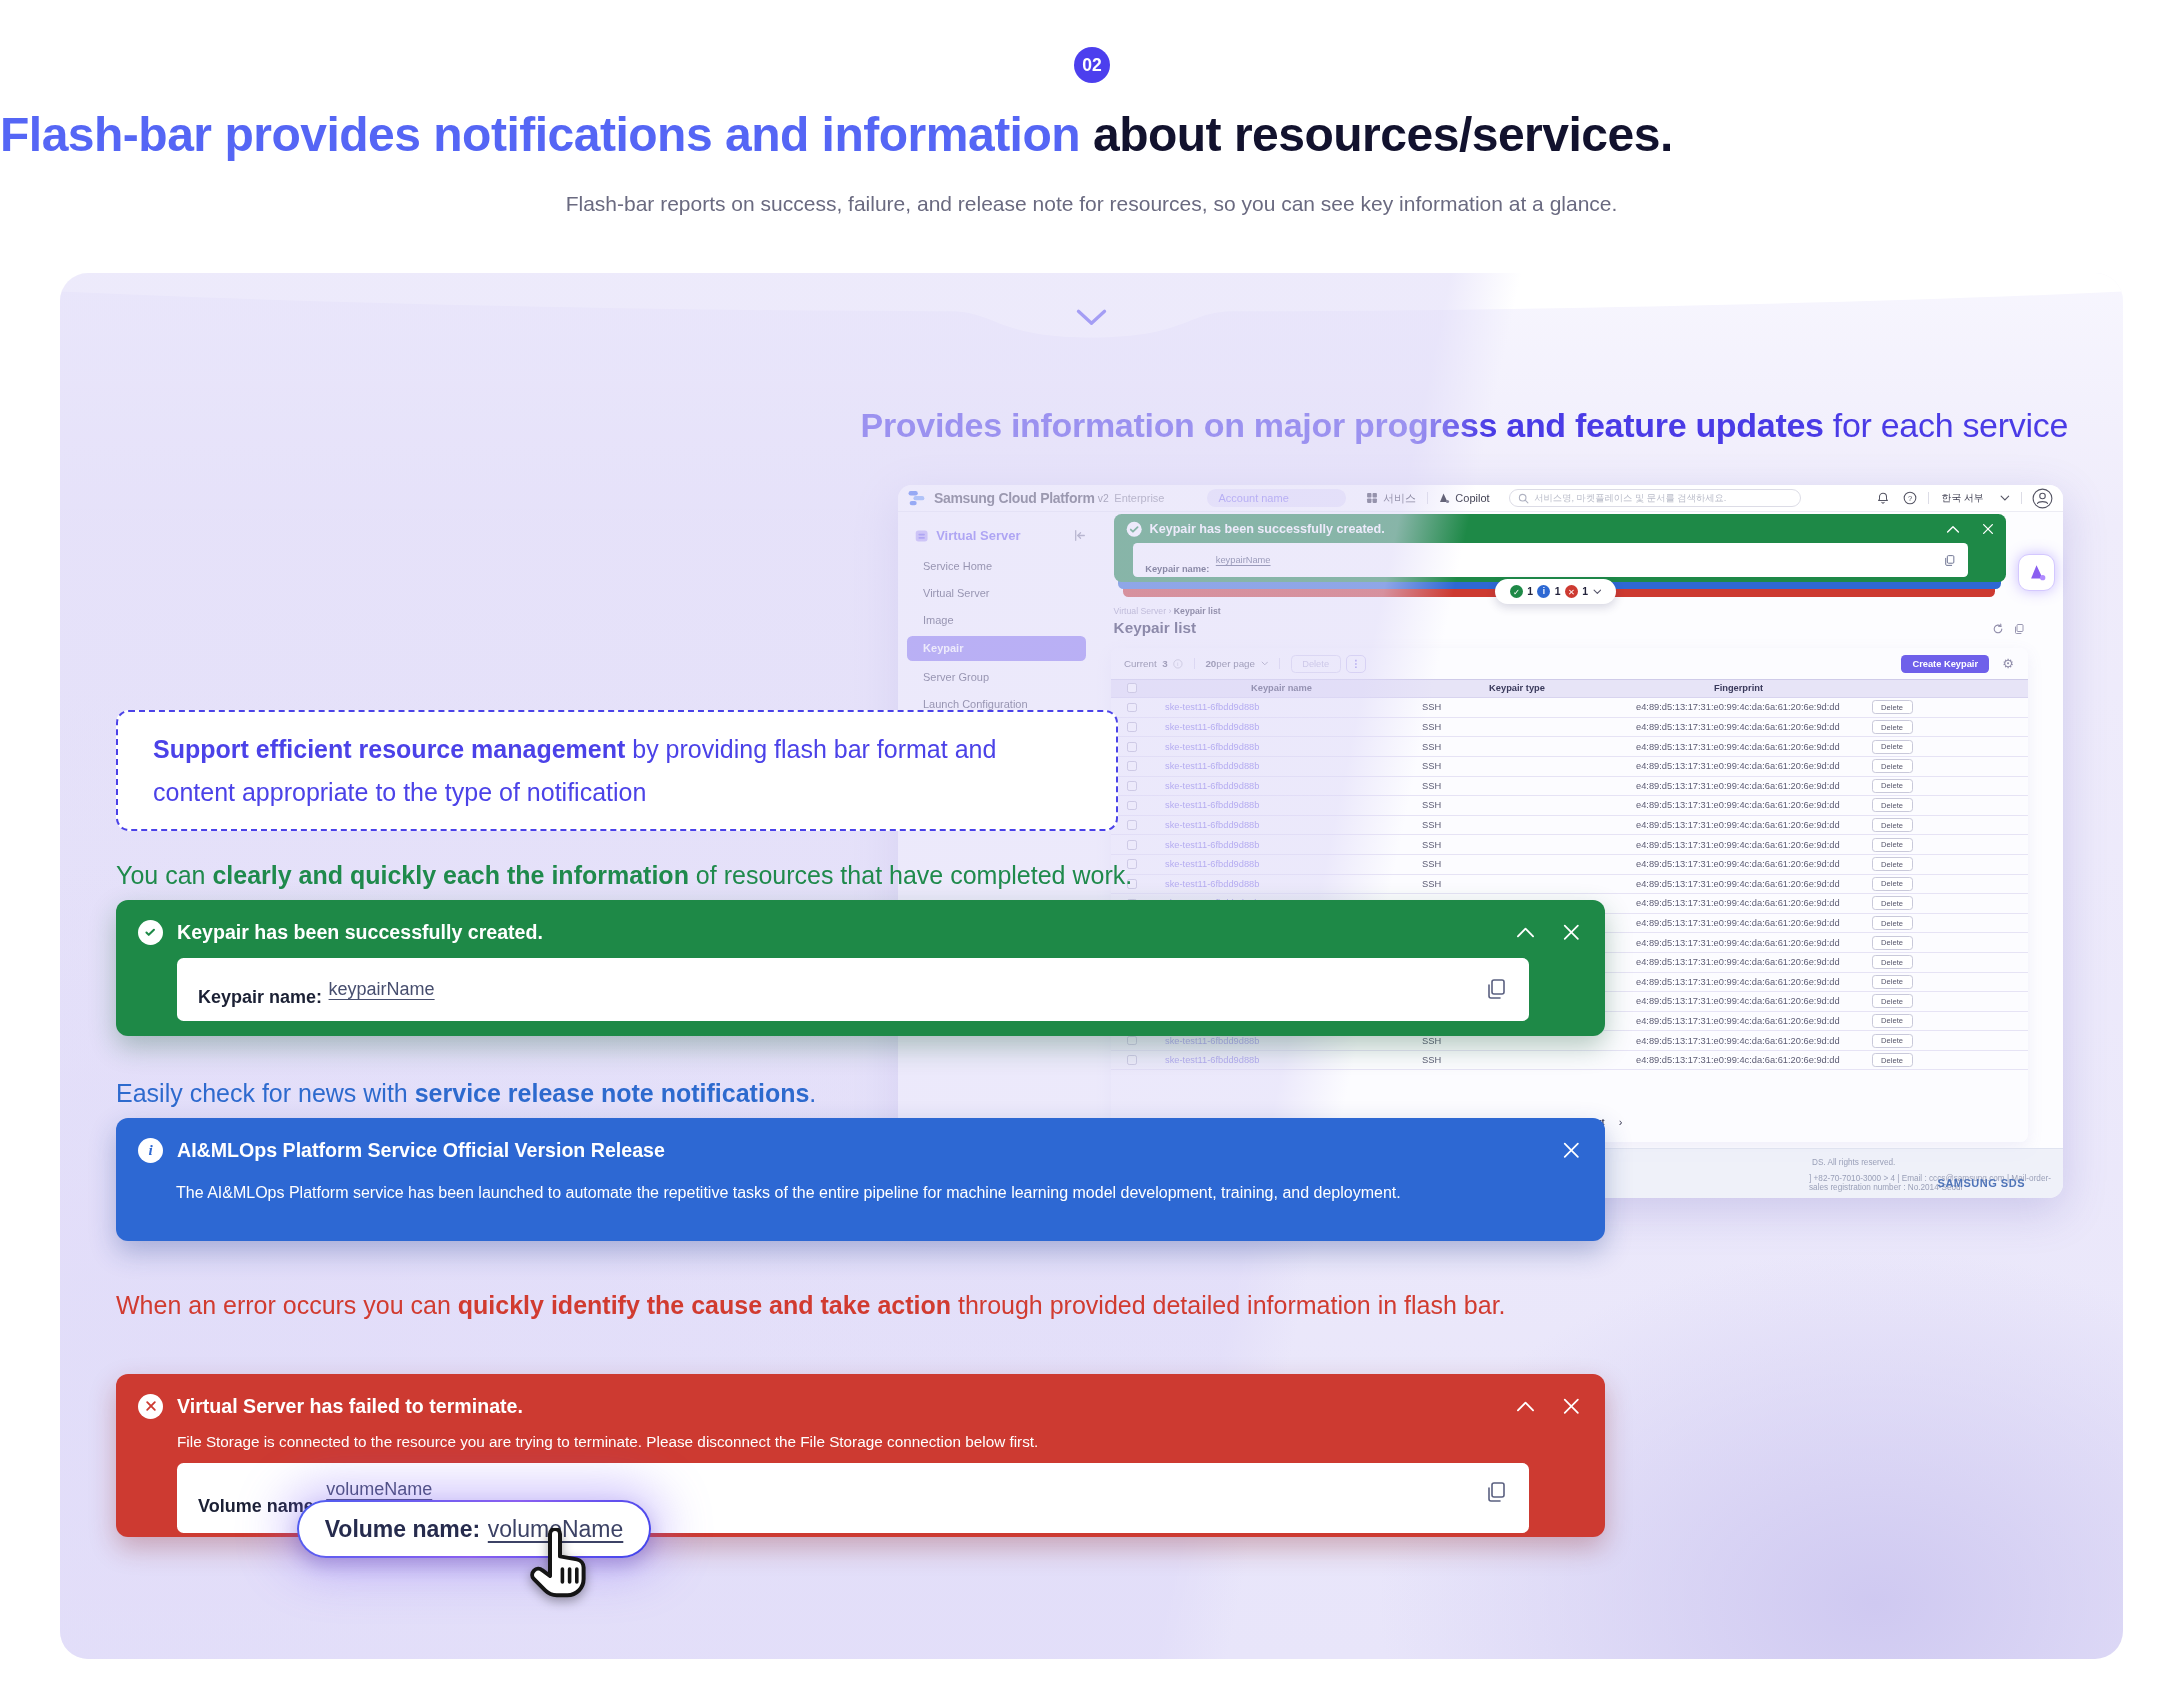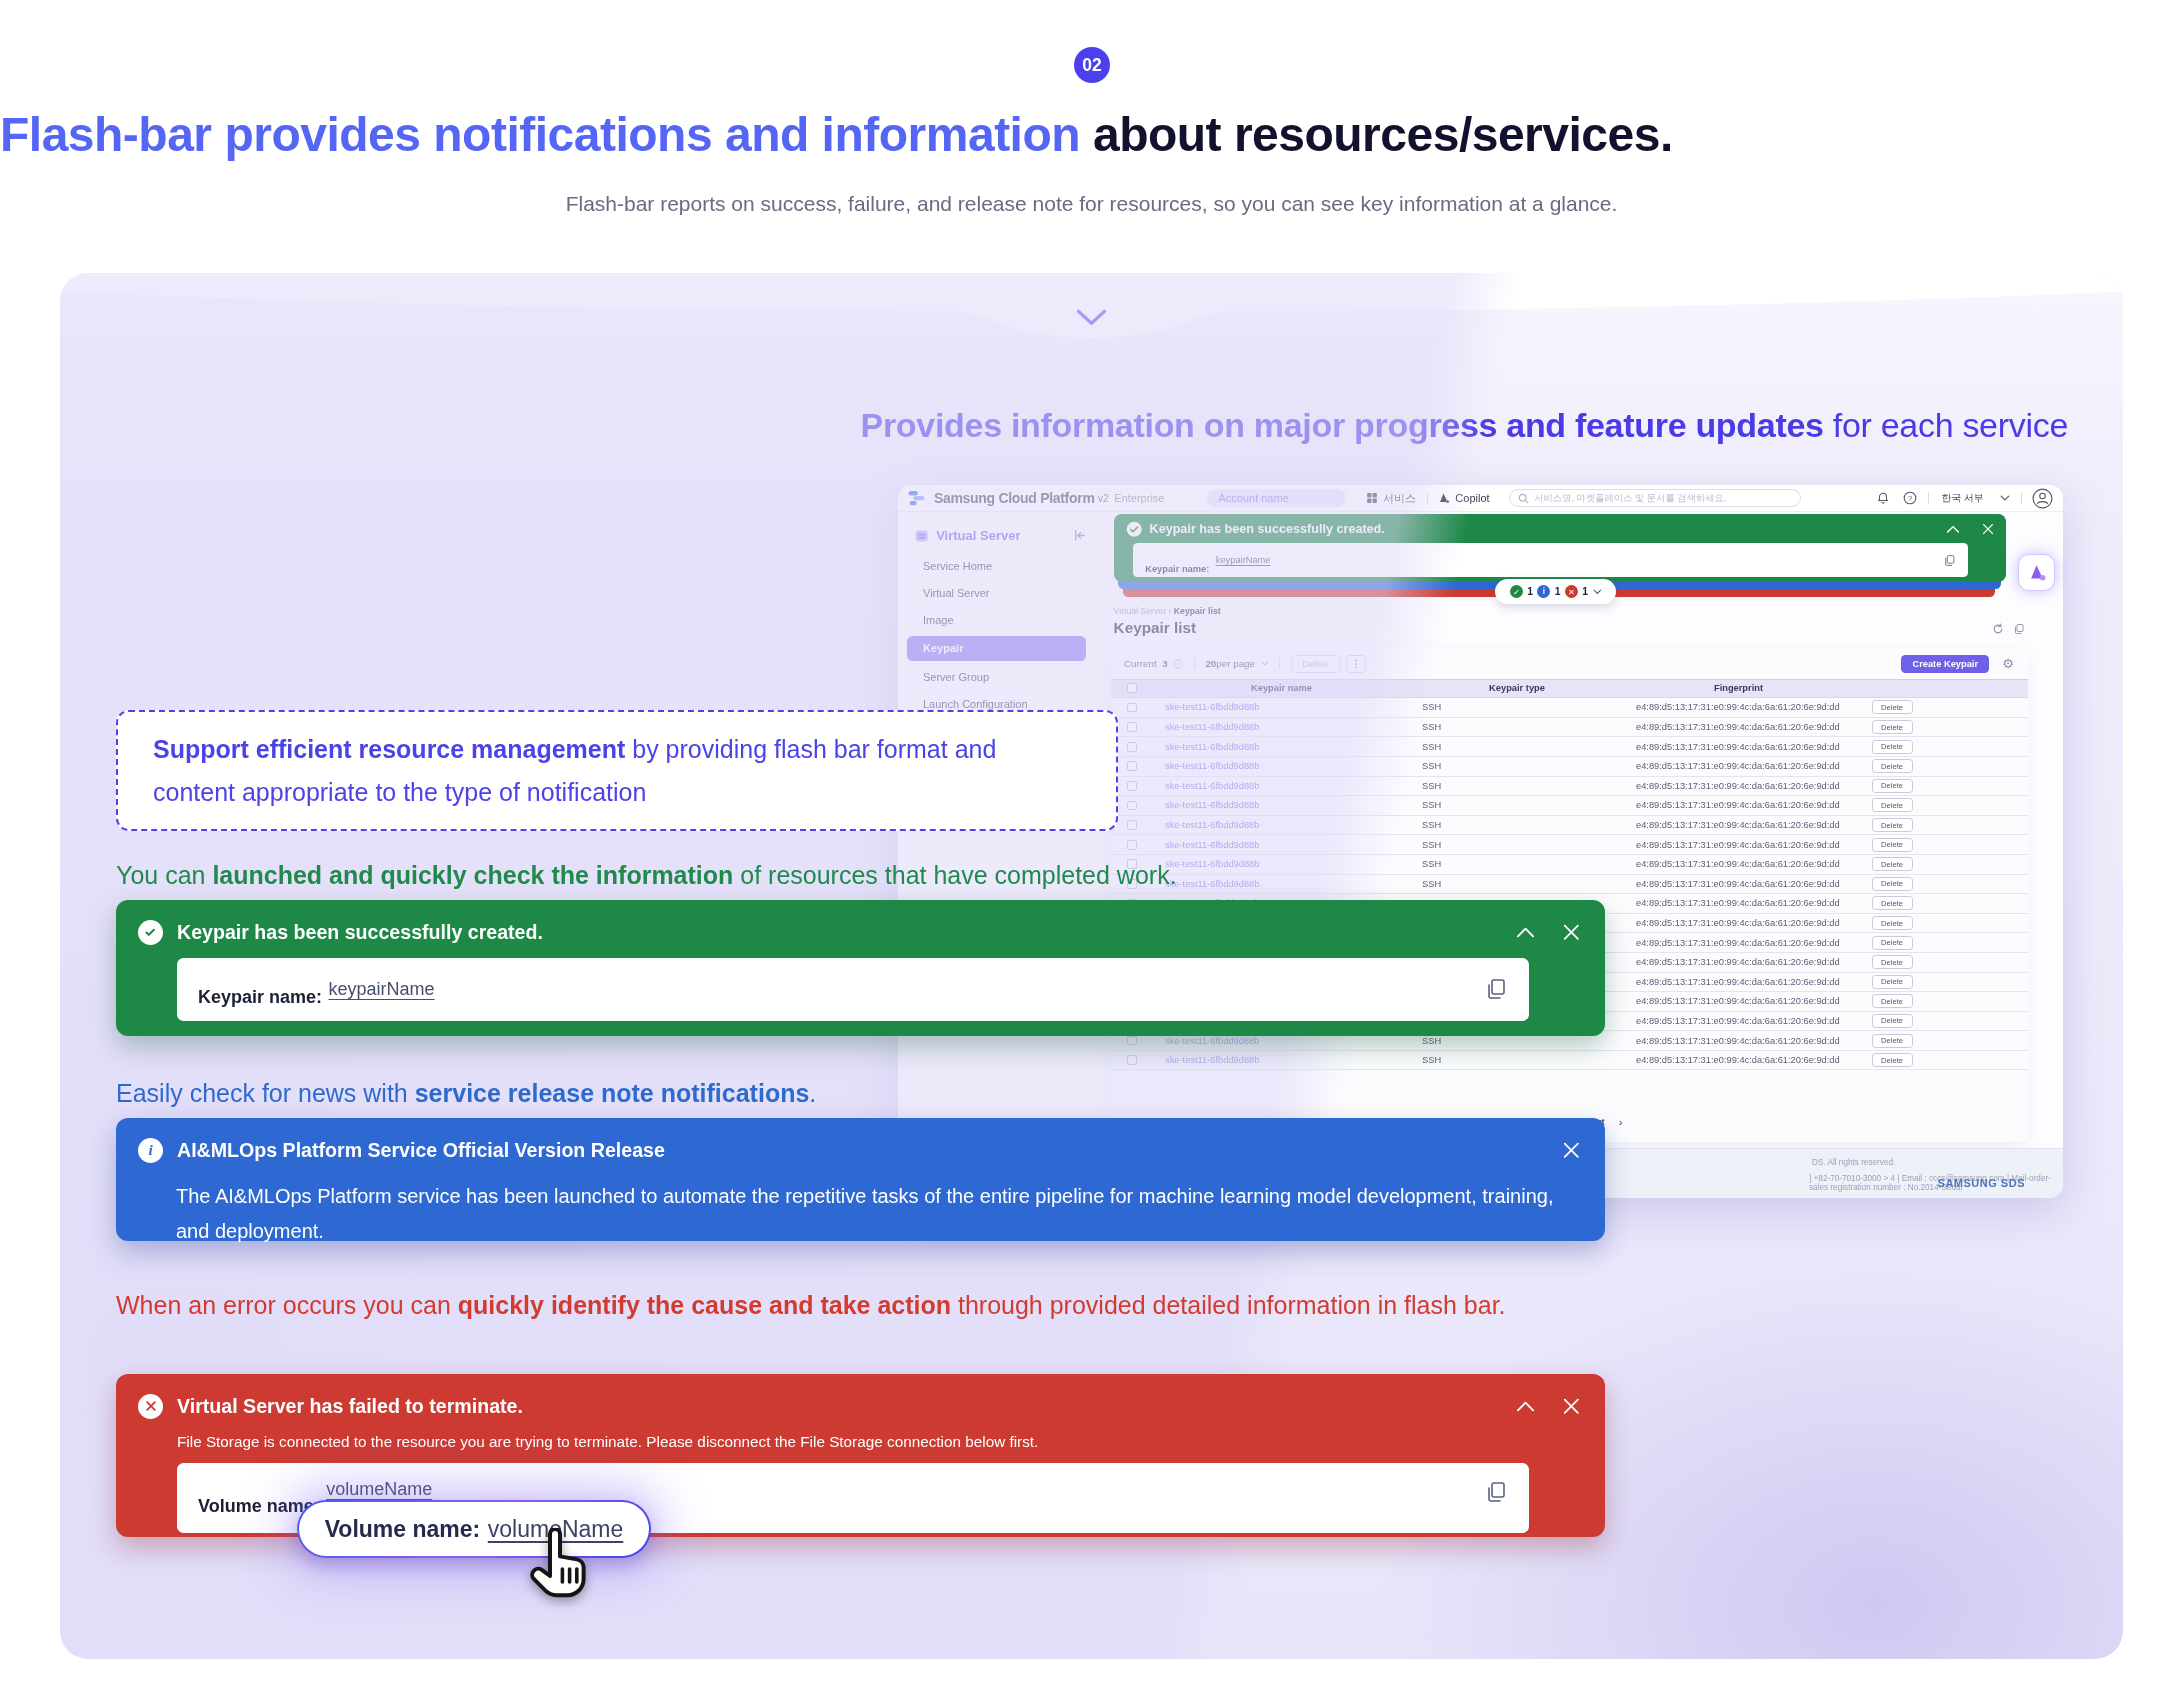--- a/index.html
+++ b/index.html
@@ -119,21 +119,21 @@
   .fbar-red   { top:1101px; height:163px; background:#cd3a31; box-shadow:0 11px 27px rgba(140,30,30,0.30); }
   .fbar-head { display:flex; align-items:center; gap:14px; padding:19.6px 24px 0 22px; }
   .fbar-title { font-size:19.6px; font-weight:700; flex:1; }
   .fbar-ctrl { display:flex; align-items:center; gap:26px; }
   .fb-ic { width:25px; height:25px; border-radius:50%; background:#fff; display:flex; align-items:center; justify-content:center; flex:none; }
   .fb-ic .glyph { font-size:15.3px; font-weight:700; }
   .fbar-box { margin:13px 76px 0 61px; height:63px; background:#fff; border-radius:6.5px;
     display:flex; align-items:center; padding:0 21px; font-size:18px; color:#1b2034; }
   .fbar-red .fbar-box { height:70px; margin-top:11px; align-items:flex-start; padding-top:16.4px; }
   .fbar-desc { padding:12px 24px 0 61px; font-size:15.3px; line-height:1.4; }
-  .fbar-body { padding:16.4px 24px 0 60px; font-size:20px; line-height:1.75; }
+  .fbar-body { padding:16.4px 24px 0 60px; font-size:16px; line-height:1.75; }
   .field-label { font-weight:700;margin-top:17px; }
   .field-val { font-weight:400; color:#474e6e; text-decoration:underline; text-underline-offset:3.8px; margin-left:6.5px; }
   .copy-right { margin-left:auto; }
 
   
   .zoom-pill { position:absolute; left:237px; top:1227px; width:354px; height:58px; z-index:6;
     border:2.7px solid transparent; border-radius:31px;
     background:linear-gradient(#fff,#fff) padding-box, linear-gradient(130deg,#4b5bf0,#8a5ff0 55%,#3e43ec) border-box;
     box-shadow:0 0 49px 12px rgba(130,100,250,0.40), 0 7.6px 16.4px rgba(60,40,140,0.25);
     display:flex; align-items:center; justify-content:center; font-size:23px; color:#262b4d; }
@@ -523,21 +523,21 @@
       </div>
     </div>
   </div>
 
   <div class="tint"></div>
 
   <div class="callout">
     <p class="callout-text"><b>Support efficient resource management</b><span> by providing flash bar format and content appropriate to the type of notification</span></p>
   </div>
 
-  <p class="lead lead-green"><span>You can </span><b>launched and quickly check the information</b><span> of resources that have completed work.</span></p>
+  <p class="lead lead-green"><span>You can </span><b>clearly and quickly each the information</b><span> of resources that have completed work.</span></p>
   <div class="fbar fbar-green">
     <div class="fbar-head">
       <div class="fb-ic">
         <svg width="16.4" height="16.4" viewBox="0 0 24 24">
             <path d="M6.5 12.5 l3.4 3.4 L17.5 8.5" fill="none" stroke="#1e8947" stroke-width="3" stroke-linecap="round" stroke-linejoin="round"></path>
           </svg>
       </div>
       <span class="fbar-title">Keypair has been successfully created.</span>
       <div class="fbar-ctrl">
         <svg width="21" height="13" viewBox="0 0 38 24">

